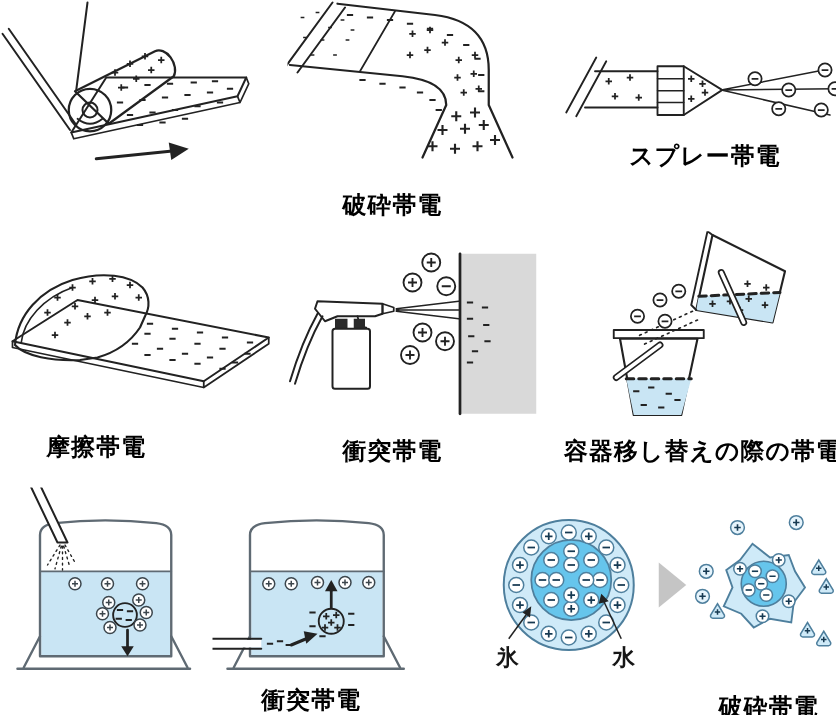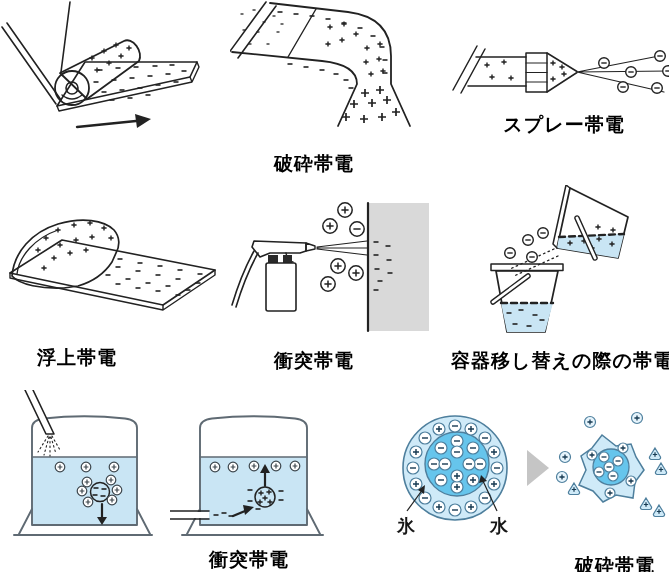--- a/index.html
+++ b/index.html
@@ -279,21 +279,21 @@
           <use href="#pls" x="111" y="48"></use>
         <use href="#pls" x="60" y="55"></use>
           <use href="#pls" x="76" y="50"></use>
           <use href="#pls" x="92" y="47"></use>
         <use href="#pls" x="54" y="68"></use>
           <use href="#pls" x="70" y="63"></use>
           <use href="#pls" x="86" y="60"></use>
           <use href="#pls" x="44" y="78"></use>
       </g>
     </svg>
-    <div class="lbl" style="left:77px;top:155px">浮上帯電</div>
+    <div class="lbl" style="left:77px;top:155px">摩擦帯電</div>
   </div>
 
   <div class="panel" style="left:455px;top:185px;width:214px;height:190px">
     <svg width="214" height="190" viewBox="0 0 214 190">
       <g>
         <polygon class="ink" points="115,3 173,32 163,73 102,63" fill="#fff" stroke-width="1.7"></polygon>
         <polygon class="lq" points="104,52 169,49 163,73 102,63"></polygon>
         <path class="ink" d="M104,52 L169,49" stroke-width="2.4" stroke-dasharray="6 4"></path>
         <path class="ink" d="M111,0 L98,59 M115,3 L111,0 M102,63 L98,59" stroke-width="1.5"></path>
         <use href="#pls" x="115" y="58"></use>

